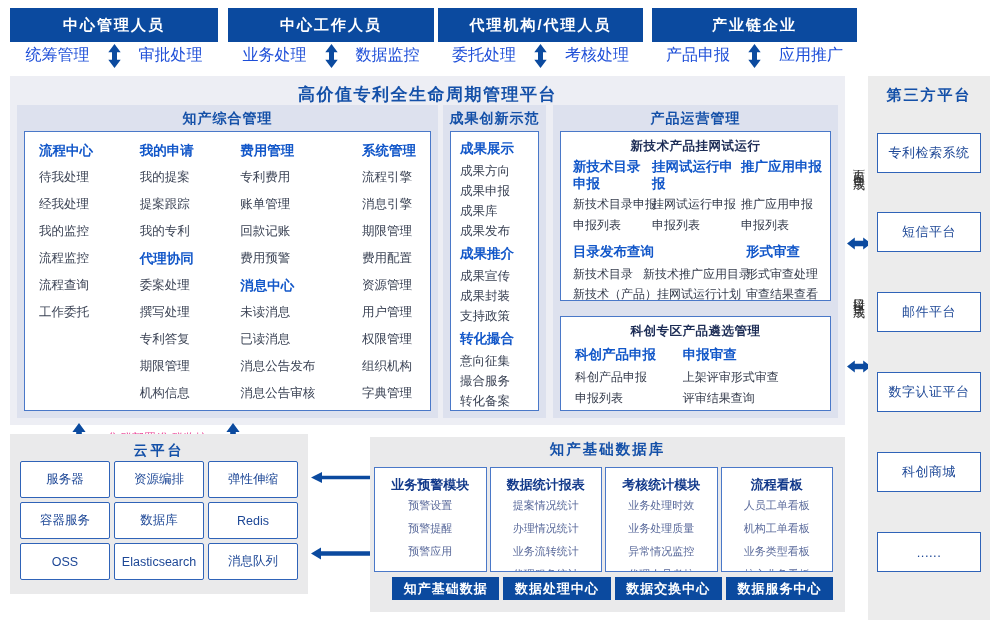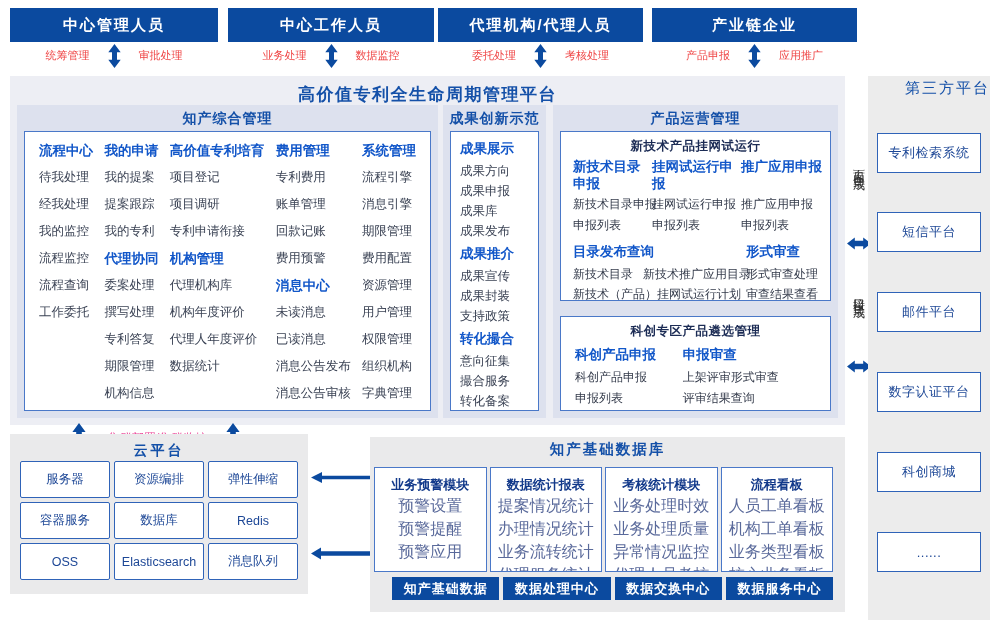--- a/index.html
+++ b/index.html
@@ -4,21 +4,21 @@
 <style>
 *{margin:0;padding:0;box-sizing:border-box}
 html,body{background:#fff}
 body{font-family:"Liberation Sans","DejaVu Sans",sans-serif}
 .canvas{position:relative;width:1000px;height:622px;background:#fff;overflow:hidden}
 .abs{position:absolute}
 
 .actor{position:absolute;top:8px}
 .abar{height:34px;background:#0b4a9f;color:#fff;font-size:15px;font-weight:bold;letter-spacing:2px;display:flex;align-items:center;justify-content:center}
 .arow{height:27px;display:flex;align-items:center;justify-content:center;gap:18px}
-.alabel{font-size:11px;color:#ef4444}
+.alabel{font-size:16px;color:#1d4ed8}
 
 .panel{position:absolute;left:10px;top:76px;width:835px;height:349px;background:#edeef4}
 .panel-title{position:absolute;top:7px;left:0;right:0;text-align:center;font-size:17px;font-weight:bold;color:#1450a8;letter-spacing:1.5px}
 .section{position:absolute;top:29px;bottom:7px;background:#dde1ee}
 .section-title{height:18px;line-height:26px;text-align:center;font-weight:bold;font-size:14px;color:#1450a8;letter-spacing:1px}
 .wbox{position:absolute;left:7px;right:7px;background:#fff;border:1px solid #4a78c8;overflow:hidden}
 
 .ipwrap{display:flex;justify-content:space-between;padding:5px 14px 0 14px}
 .gh{height:27px;line-height:27px;font-size:13.5px;font-weight:bold;color:#1257c9;white-space:nowrap}
 .gi{height:27px;line-height:27px;font-size:12.5px;color:#3a4254;white-space:nowrap}
@@ -35,37 +35,37 @@
 .oph{font-size:13.5px;font-weight:bold;color:#1257c9;line-height:17px;min-height:36px}
 .oph2{font-size:13.5px;font-weight:bold;color:#1257c9;line-height:24px;white-space:nowrap}
 .opi{font-size:12px;color:#333a4a;line-height:21px;white-space:nowrap}
 .nw{white-space:nowrap}
 .cat-line{font-size:12px;color:#333a4a;line-height:20px;white-space:nowrap}
 .cat-line span{margin-right:10px}
 .opsrowB{display:flex;padding:2px 10px 0 14px}
 .obc1{width:44%}.obc2{width:56%}
 
 .sidebar{position:absolute;left:868px;top:76px;width:122px;height:544px;background:#ececec}
-.sb-title{padding-top:3px;text-align:right;font-weight:normal;font-size:15px;color:#1450a8;letter-spacing:2px}
+.sb-title{padding-top:10px;text-align:center;font-weight:bold;font-size:15px;color:#1450a8;letter-spacing:2px}
 .sb-box{position:absolute;left:9px;width:104px;height:40px;background:#fff;border:1.5px solid #2f63b8;display:flex;align-items:center;justify-content:center;font-size:13px;color:#1d4796;letter-spacing:.5px}
 .vtext{position:absolute;writing-mode:vertical-rl;font-size:12px;color:#2d2d2d;letter-spacing:3px}
 
 .cluster-label{position:absolute;left:108px;top:430px;font-size:12px;color:#ec4899}
 
 .cloud{position:absolute;left:10px;top:434px;width:298px;height:160px;background:#eaeaeb}
 .cloud-title{padding-top:8px;text-align:center;font-weight:bold;font-size:14px;color:#1450a8;letter-spacing:3px}
 .cloud-grid{position:absolute;left:10px;right:10px;top:27px;display:grid;grid-template-columns:repeat(3,1fr);gap:4px}
 .cloud-box{height:37px;background:#fff;border:1.5px solid #2f63b8;border-radius:2px;display:flex;align-items:center;justify-content:center;font-size:12.5px;color:#1d4796}
 
 .db{position:absolute;left:370px;top:437px;width:475px;height:175px;background:#eaeaeb}
 .db-title{padding-top:3px;text-align:center;font-weight:bold;font-size:14.5px;color:#1450a8;letter-spacing:2px}
 .db-grid{position:absolute;left:4px;right:12px;top:30px;display:grid;grid-template-columns:repeat(4,1fr);gap:3px}
 .db-mod{height:105px;background:#fff;border:1px solid #4a78c8;text-align:center;overflow:hidden}
 .db-mod-title{margin-top:8px;font-size:13px;font-weight:bold;color:#12398a;white-space:nowrap}
-.db-item{font-size:16px;color:#5a6a9b;line-height:23px;white-space:nowrap}
+.db-item{font-size:11px;color:#5a6a9b;line-height:23px;white-space:nowrap}
 .db-item:first-of-type{margin-top:3px}
 .db-badges{position:absolute;left:22px;right:12px;top:140px;display:grid;grid-template-columns:repeat(4,1fr);gap:4px}
 .db-badge{height:23px;background:#0b4a9f;color:#fff;font-weight:bold;font-size:13px;display:flex;align-items:center;justify-content:center;letter-spacing:1px}
 .arrow{fill:#0b4a9f}
 </style>
 </head>
 <body>
 
 <div class="canvas">
 
@@ -130,31 +130,20 @@
             <div class="gh">我的申请</div>
             <div class="gi">我的提案</div>
             <div class="gi">提案跟踪</div>
             <div class="gi">我的专利</div>
             <div class="gh">代理协同</div>
             <div class="gi">委案处理</div>
             <div class="gi">撰写处理</div>
             <div class="gi">专利答复</div>
             <div class="gi">期限管理</div>
             <div class="gi">机构信息</div>
-          </div>
-          <div>
-            <div class="gh">高价值专利培育</div>
-            <div class="gi">项目登记</div>
-            <div class="gi">项目调研</div>
-            <div class="gi">专利申请衔接</div>
-            <div class="gh">机构管理</div>
-            <div class="gi">代理机构库</div>
-            <div class="gi">机构年度评价</div>
-            <div class="gi">代理人年度评价</div>
-            <div class="gi">数据统计</div>
           </div>
           <div>
             <div class="gh">费用管理</div>
             <div class="gi">专利费用</div>
             <div class="gi">账单管理</div>
             <div class="gi">回款记账</div>
             <div class="gi">费用预警</div>
             <div class="gh">消息中心</div>
             <div class="gi">未读消息</div>
             <div class="gi">已读消息</div>

